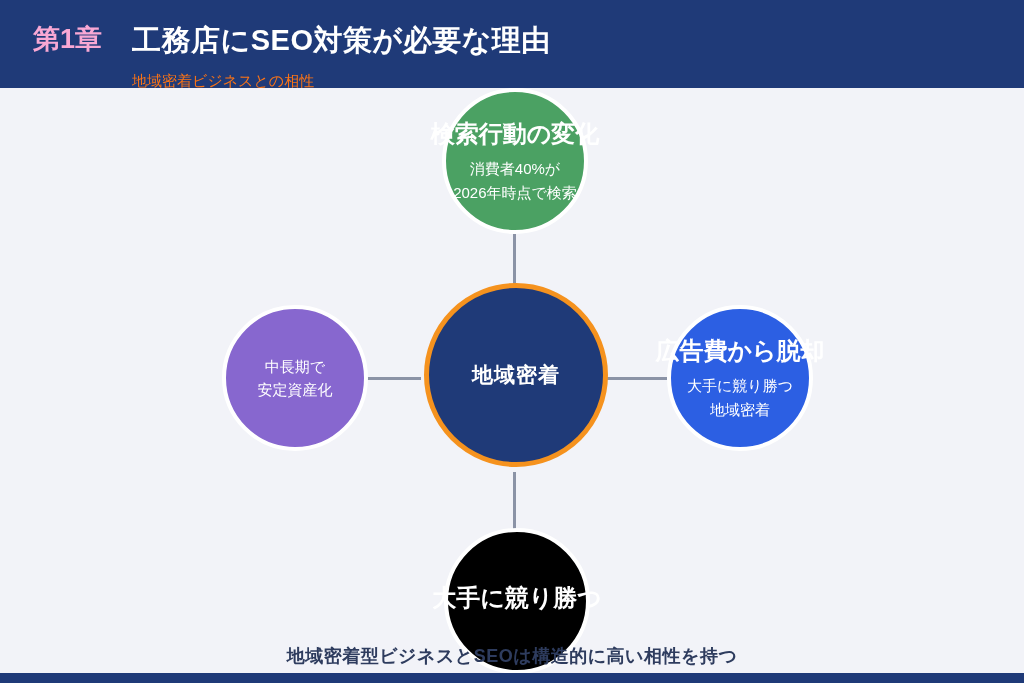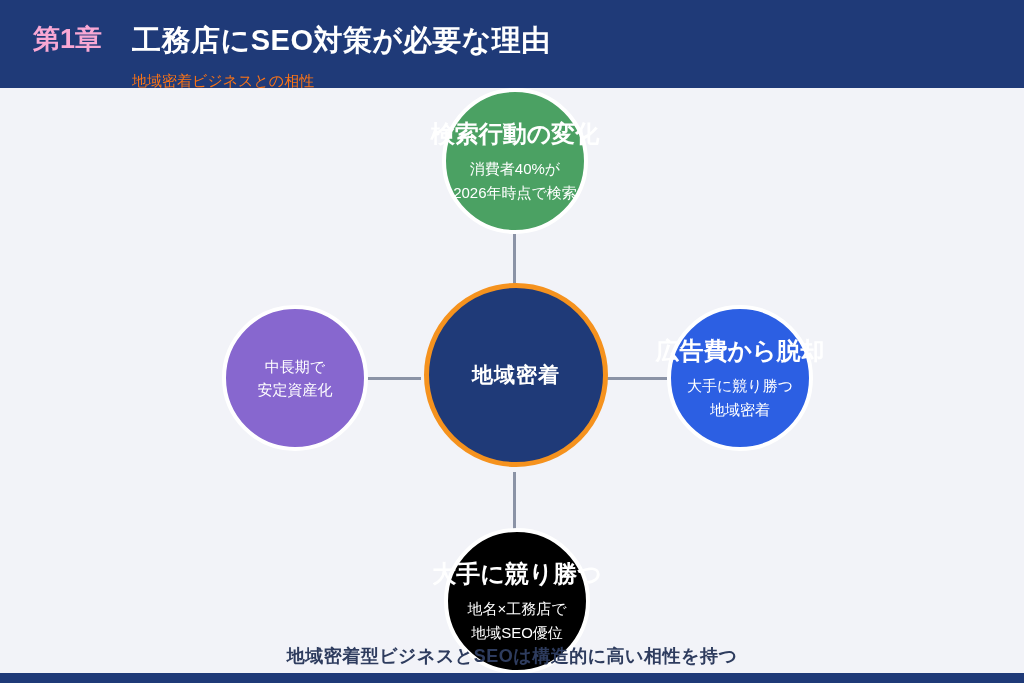--- a/index.html
+++ b/index.html
@@ -178,24 +178,20 @@
   <div class="node node-right">
     <div class="node-title">広告費から脱却</div>
     <div class="node-sub">
       <div>大手に競り勝つ</div>
       <div>地域密着</div>
     </div>
   </div>
 
   <div class="node node-bottom">
     <div class="node-title">大手に競り勝つ</div>
-    <div class="node-sub">
-      <div>地名×工務店で</div>
-      <div>地域SEO優位</div>
-    </div>
   </div>
 
   <div class="center-node">
     <div class="center-line">地域密着</div>
   </div>
 
   <div class="footer-message">地域密着型ビジネスとSEOは構造的に高い相性を持つ</div>
 
   <div class="footer-bar"></div>
 

